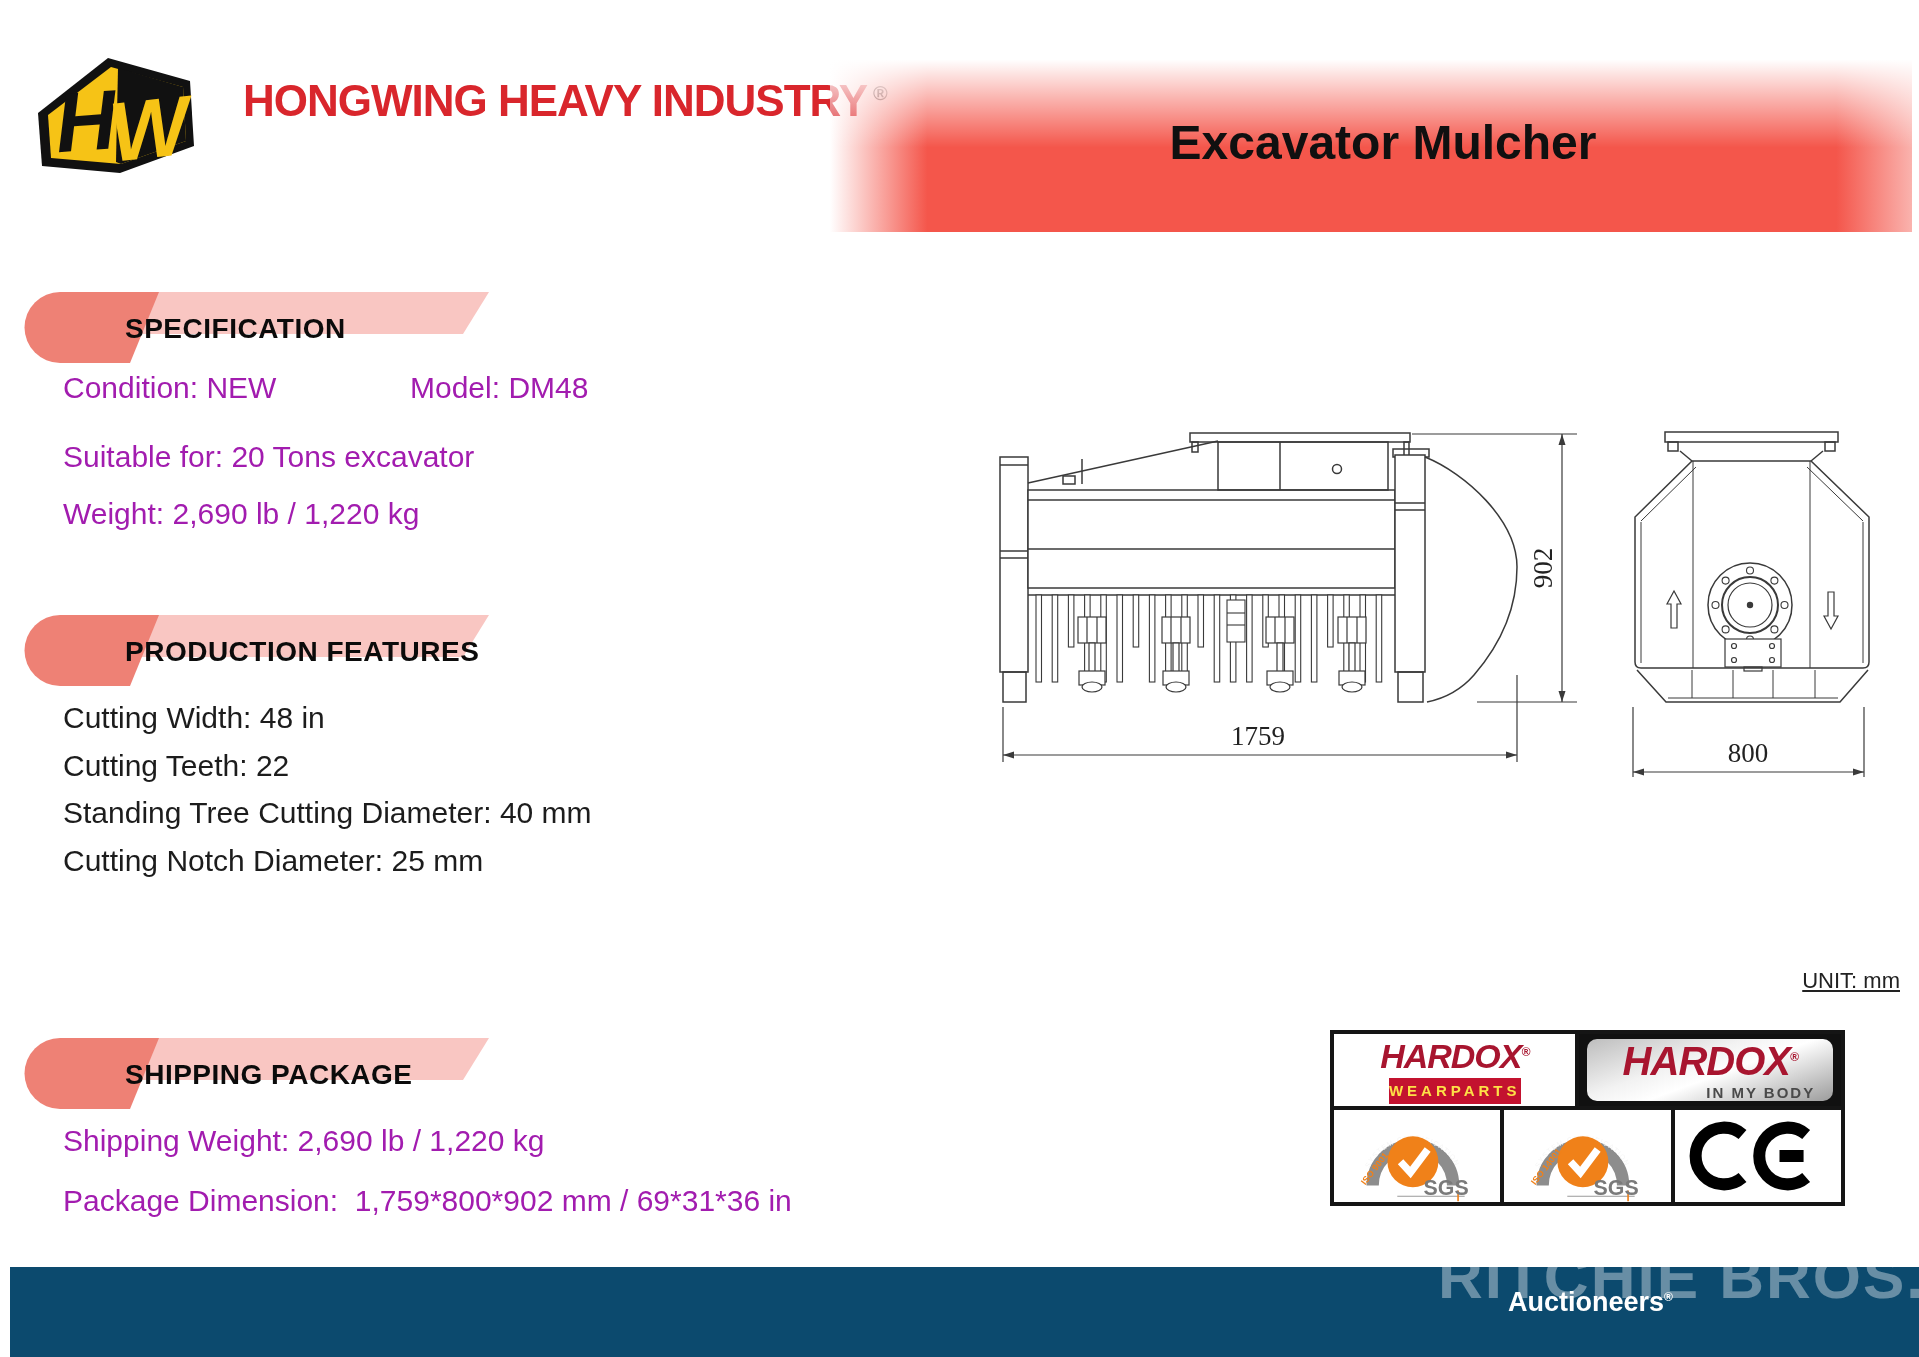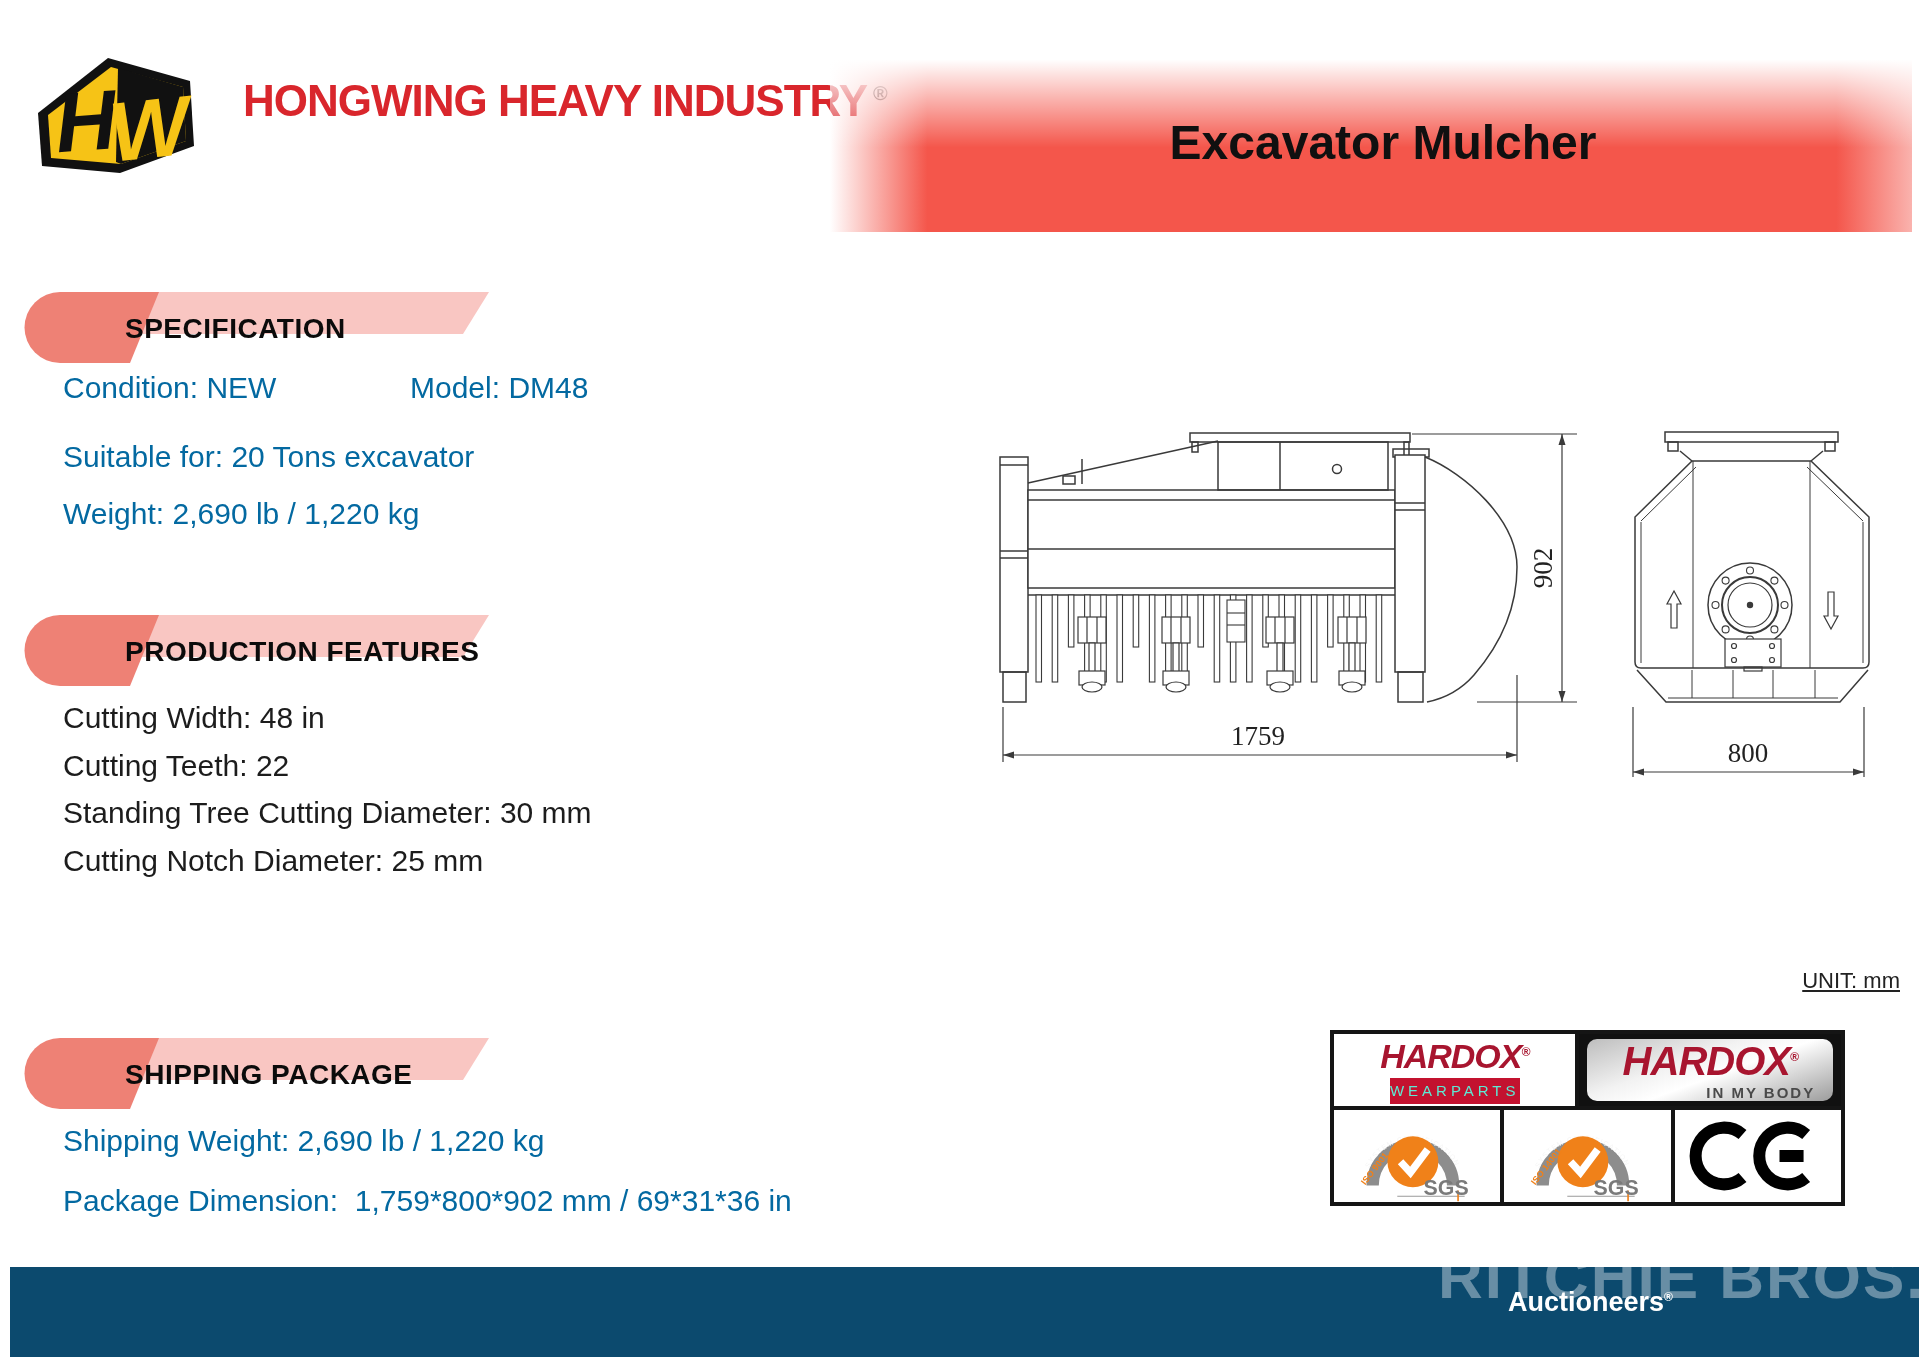--- a/index.html
+++ b/index.html
@@ -13,21 +13,21 @@
   .brand-title sup{font-size:20px;font-weight:700;color:#222;vertical-align:super;margin-left:6px;}
 
   .banner{left:830px;top:56px;width:1082px;height:176px;
           background:linear-gradient(90deg,rgba(244,86,75,0) 0%,#f4564b 9%,#f4564b 93%,rgba(244,86,75,0.45) 100%);}
   .banner::before{content:"";position:absolute;inset:0;
           background:linear-gradient(180deg,#ffffff 2%,rgba(255,255,255,0) 52%);}
   .banner-text{position:absolute;left:12px;top:58px;width:100%;text-align:center;z-index:2;
           font-size:48px;line-height:57px;font-weight:700;color:#101010;}
 
   
-  .line{font-size:30px;color:#0369a1;white-space:pre;}
+  .line{font-size:30px;color:#a21caf;white-space:pre;}
   .feature-stack div{font-size:30px;line-height:47.5px;white-space:pre;}
 
   
   .ribbon{left:22px;width:480px;height:75px;}
   .ribbon text{font-size:28px;font-weight:900;letter-spacing:0.5px;fill:#0b0b0b;}
 
   
   .drawing text{fill:#222;font-size:27px;font-family:"Liberation Serif","DejaVu Serif",serif;}
 
   .unit-note{right:19px;top:968px;font-size:22px;color:#222;text-decoration:underline;}
@@ -36,21 +36,21 @@
   .cert-box{left:1330px;top:1030px;width:515px;height:176px;background:#151515;
             padding:4px;box-sizing:border-box;display:flex;flex-direction:column;gap:4px;}
   .cert-row{display:flex;gap:4px;flex:1;}
   .cert-cell{background:#ffffff;position:relative;overflow:hidden;display:flex;
              align-items:center;justify-content:center;}
   .cell-wearparts{flex:48;flex-direction:column;gap:2px;}
   .cell-body{flex:52;background:#111;}
   .cell-sgs,.cell-ce{flex:1;}
   .hardox-word{font-size:34px;font-weight:900;font-style:italic;color:#a8152f;letter-spacing:-1px;}
   .hardox-word sup{font-size:12px;vertical-align:super;}
-  .wearparts-bar{background:#c3122f;color:#5eead4;font-size:15px;font-weight:400;letter-spacing:4px;
+  .wearparts-bar{background:#c3122f;color:#fde047;font-size:15px;font-weight:700;letter-spacing:4px;
                  padding:4px 0;line-height:18px;}
   .body-plate{width:94%;height:86%;border-radius:10px;
               background:linear-gradient(160deg,#bdbdbd 0%,#f2f2f2 38%,#ffffff 55%,#9c9c9c 100%);
               display:flex;flex-direction:column;justify-content:center;align-items:center;}
   .body-plate .hardox-word{font-size:40px;}
   .inmybody{align-self:flex-end;margin-right:18px;font-size:15px;font-weight:800;
             letter-spacing:2px;color:#4a4a4a;}
 
   
   .footer-band{left:10px;top:1267px;width:1909px;height:90px;background:#0c4a6e;overflow:hidden;}
@@ -95,21 +95,21 @@
 
   <svg class="abs ribbon" style="top:615px" viewBox="0 0 480 75">
     <polygon points="112,0 467,0 441,42 86,42" fill="#f9c6c2"></polygon>
     <path d="M38,0 H137 L108,71 H38 A35.5 35.5 0 0 1 38,0 Z" fill="#ee8175"></path>
     <text x="103" y="46">PRODUCTION FEATURES</text>
   </svg>
 
   <div class="abs feature-stack" style="left:63px;top:694px">
     <div>Cutting Width: 48 in</div>
     <div>Cutting Teeth: 22</div>
-    <div>Standing Tree Cutting Diameter: 30 mm</div>
+    <div>Standing Tree Cutting Diameter: 40 mm</div>
     <div>Cutting Notch Diameter: 25 mm</div>
   </div>
 
   <svg class="abs ribbon" style="top:1038px" viewBox="0 0 480 75">
     <polygon points="112,0 467,0 441,42 86,42" fill="#f9c6c2"></polygon>
     <path d="M38,0 H137 L108,71 H38 A35.5 35.5 0 0 1 38,0 Z" fill="#ee8175"></path>
     <text x="103" y="46">SHIPPING PACKAGE</text>
   </svg>
 
   <div class="abs line" style="left:63px;top:1124px">Shipping Weight: 2,690 lb / 1,220 kg</div>

